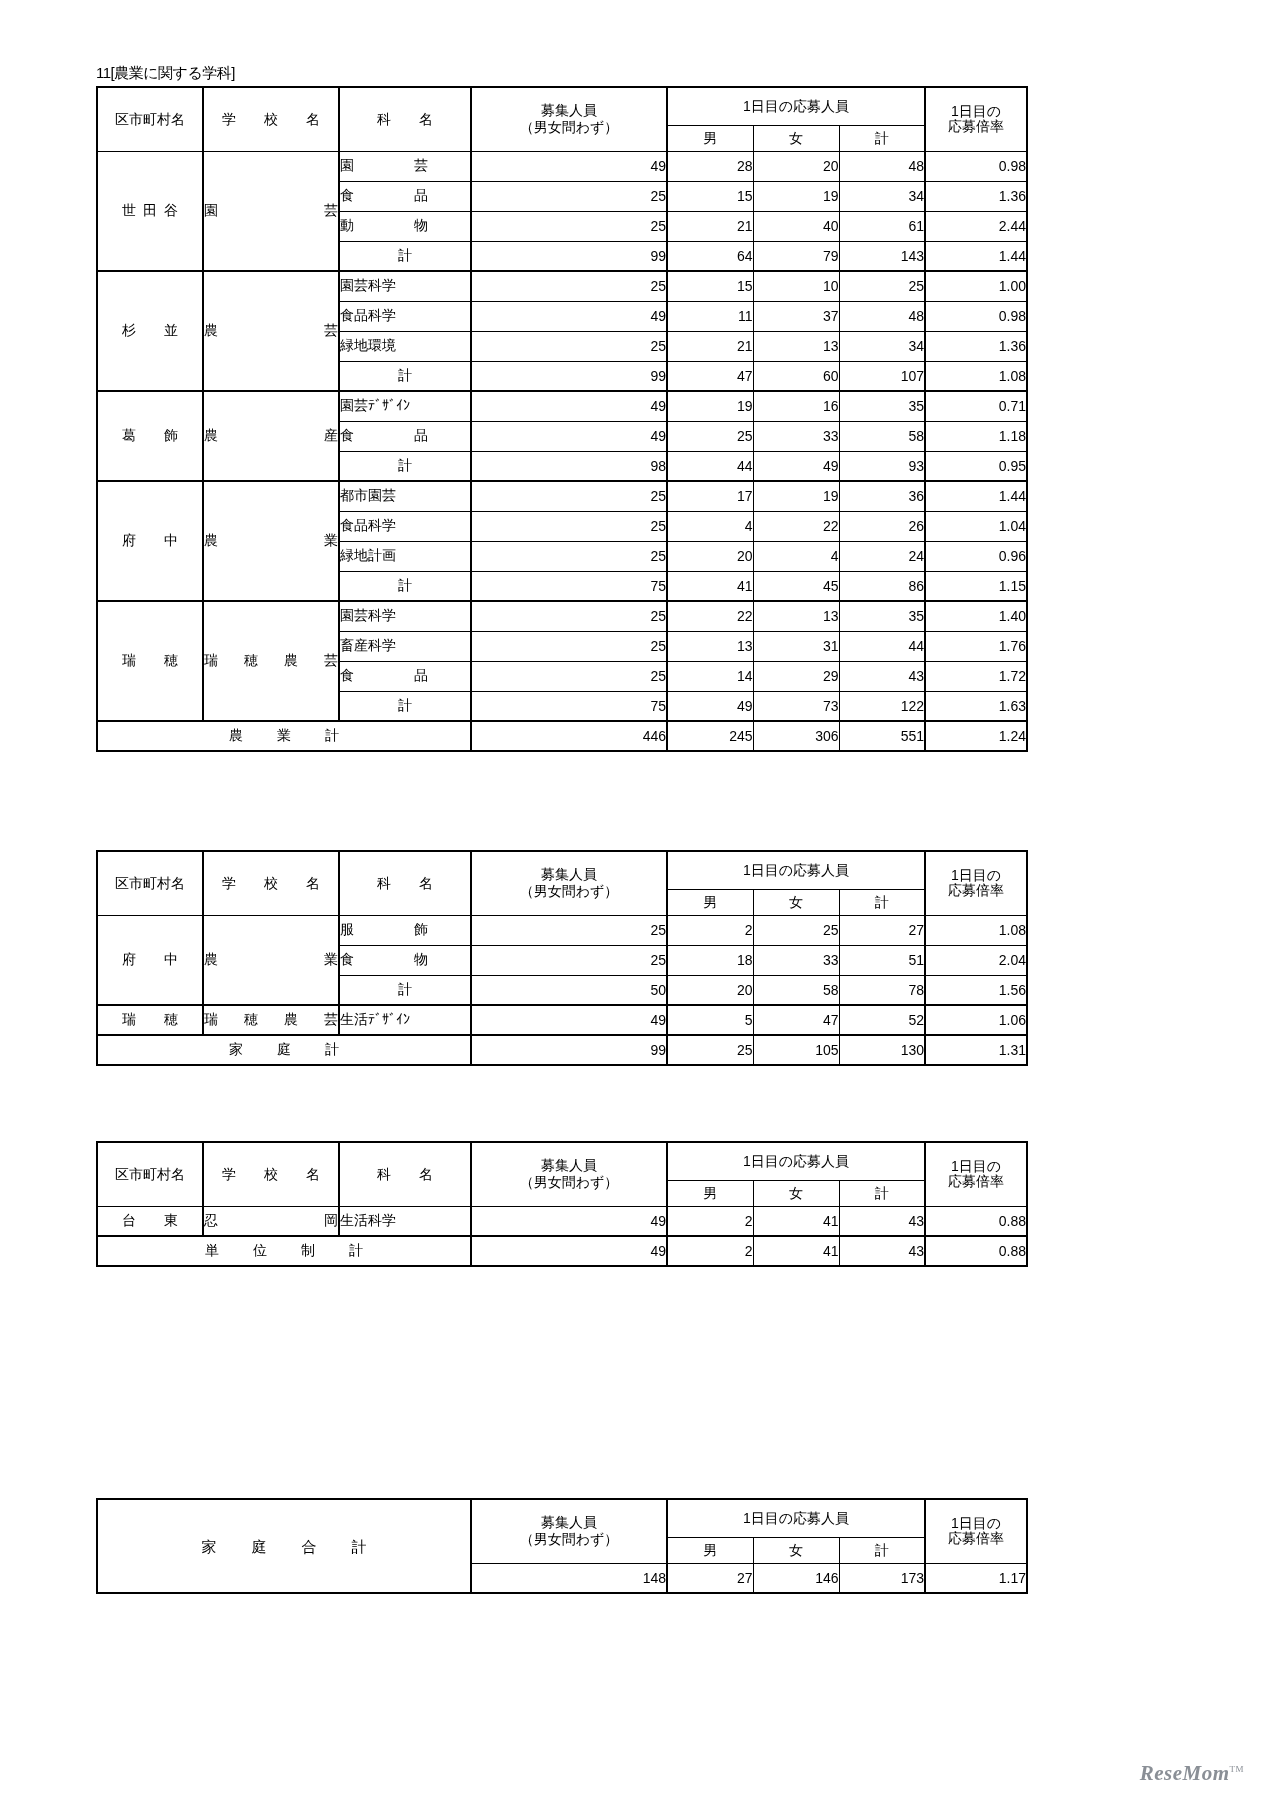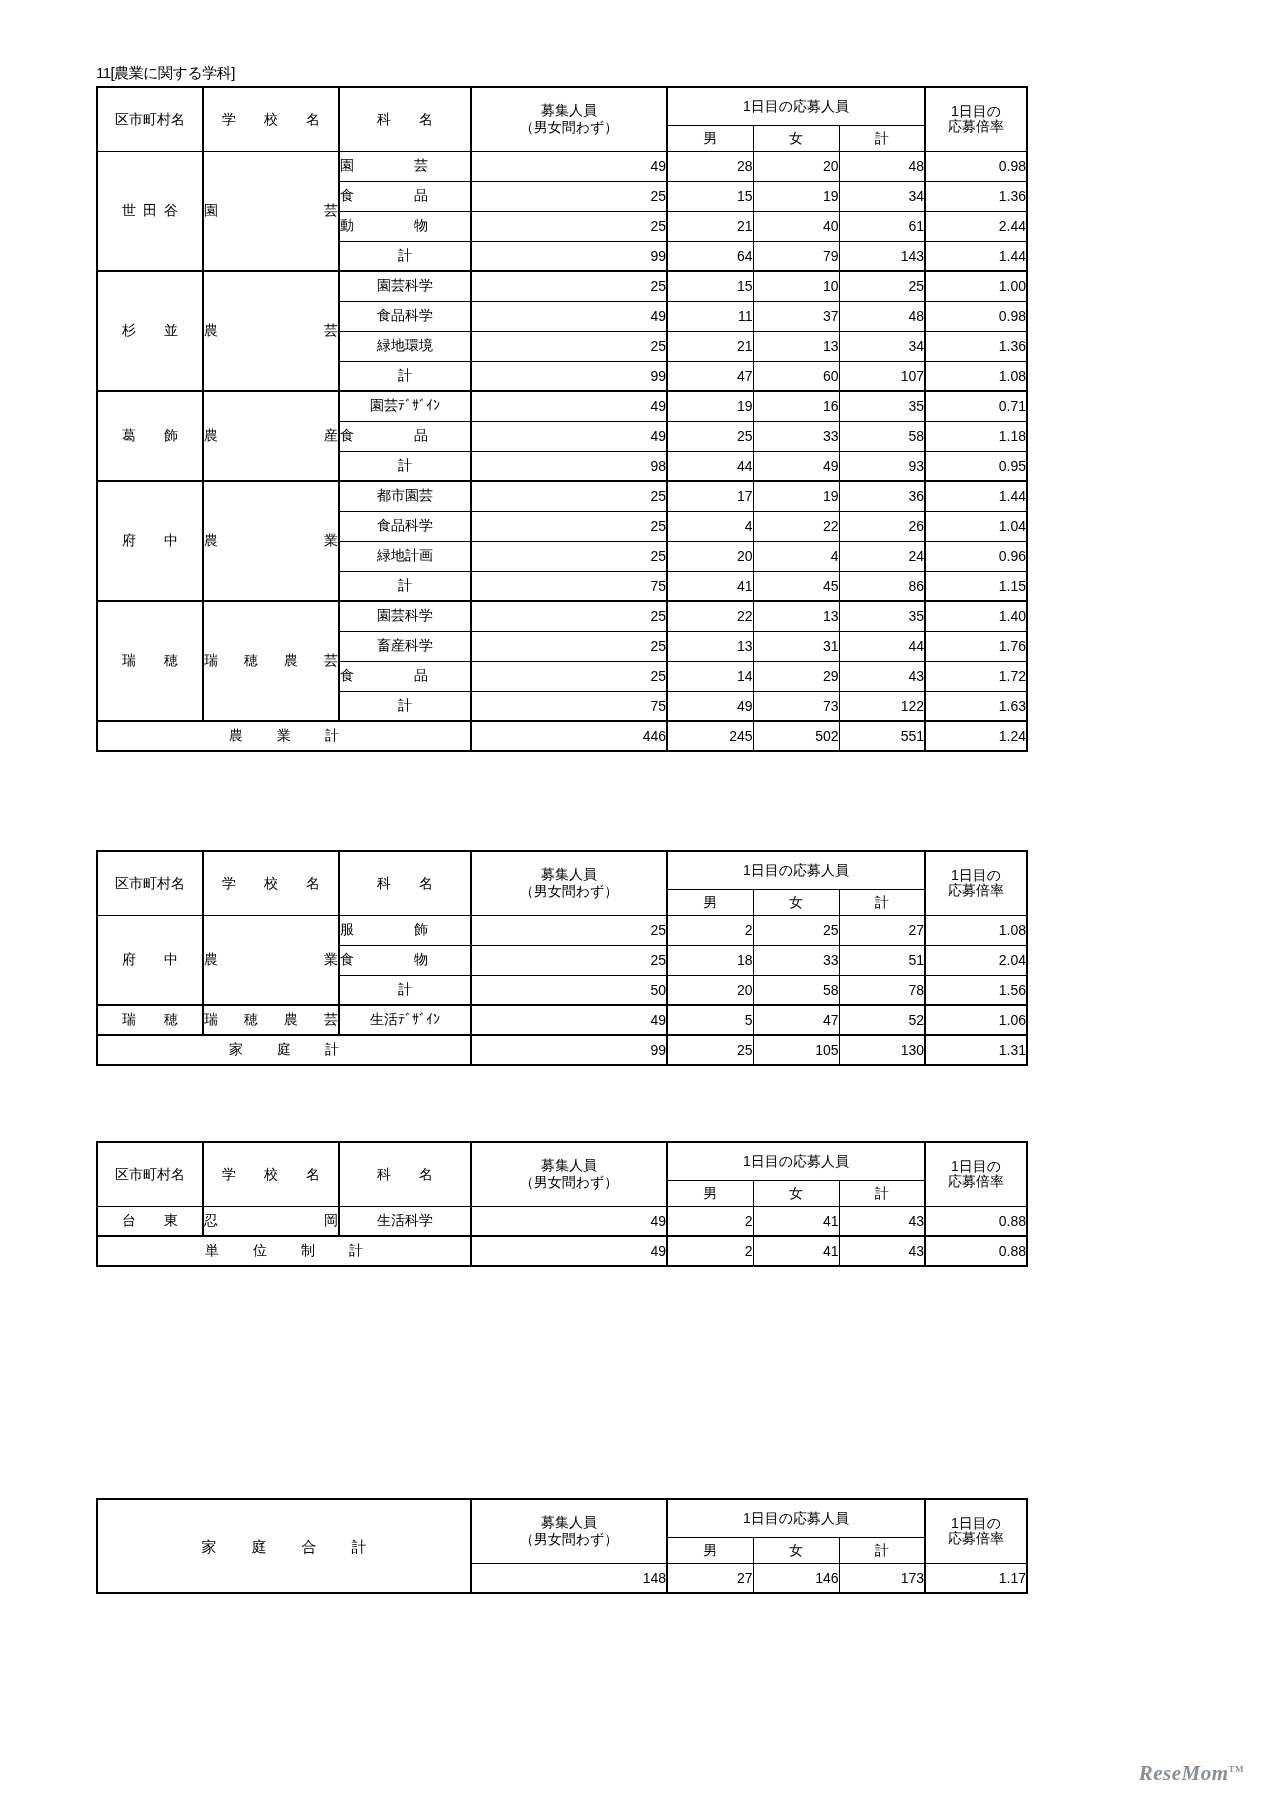--- a/index.html
+++ b/index.html
@@ -89,21 +89,21 @@
     padding-top: 7px;
   }
   td.sch {
     text-align: justify;
     text-align-last: justify;
     font-size: 14.5px;
     vertical-align: top;
     padding: 7px 3px 0 3px;
   }
   td.dept {
-    text-align: center;
+    text-align: left;
     font-size: 14.5px;
     padding-left: 3px;
     height: 30px;
   }
   td.dept.sp {
     text-align: justify;
     text-align-last: justify;
     padding-right: 42px;
   }
   td.dept.center {
@@ -136,21 +136,21 @@
     letter-spacing: 0.5px;
     color: #8a8f96;
     font-family: "Liberation Serif", "DejaVu Serif", serif;
     font-style: italic;
     font-weight: bold;
   }
   .watermark sup {
     font-size: 9px;
     vertical-align: super;
     font-style: normal;
-    font-weight: bold;
+    font-weight: normal;
     text-align: right;
   }
 </style>
 </head>
 <body>
 
 <div class="page">
 
   <div class="section" style="top:64px;">
     <div class="sec-title">11[農業に関する学科]</div>
@@ -346,21 +346,21 @@
             <td class="num thick-right">75</td>
             <td class="num">49</td>
             <td class="num">73</td>
             <td class="num thick-right">122</td>
             <td class="num">1.63</td>
           </tr>
           <tr>
             <td class="grandtotal thick-right thick-top" colspan="3">農　業　計</td>
             <td class="num thick-right thick-top">446</td>
             <td class="num thick-top">245</td>
-            <td class="num thick-top">502</td>
+            <td class="num thick-top">306</td>
             <td class="num thick-right thick-top">551</td>
             <td class="num thick-top">1.24</td>
           </tr>
         </tbody>
     </table>
   </div>
 
   <div class="section" style="top:850px;">
     <table class="t">
       <colgroup>

